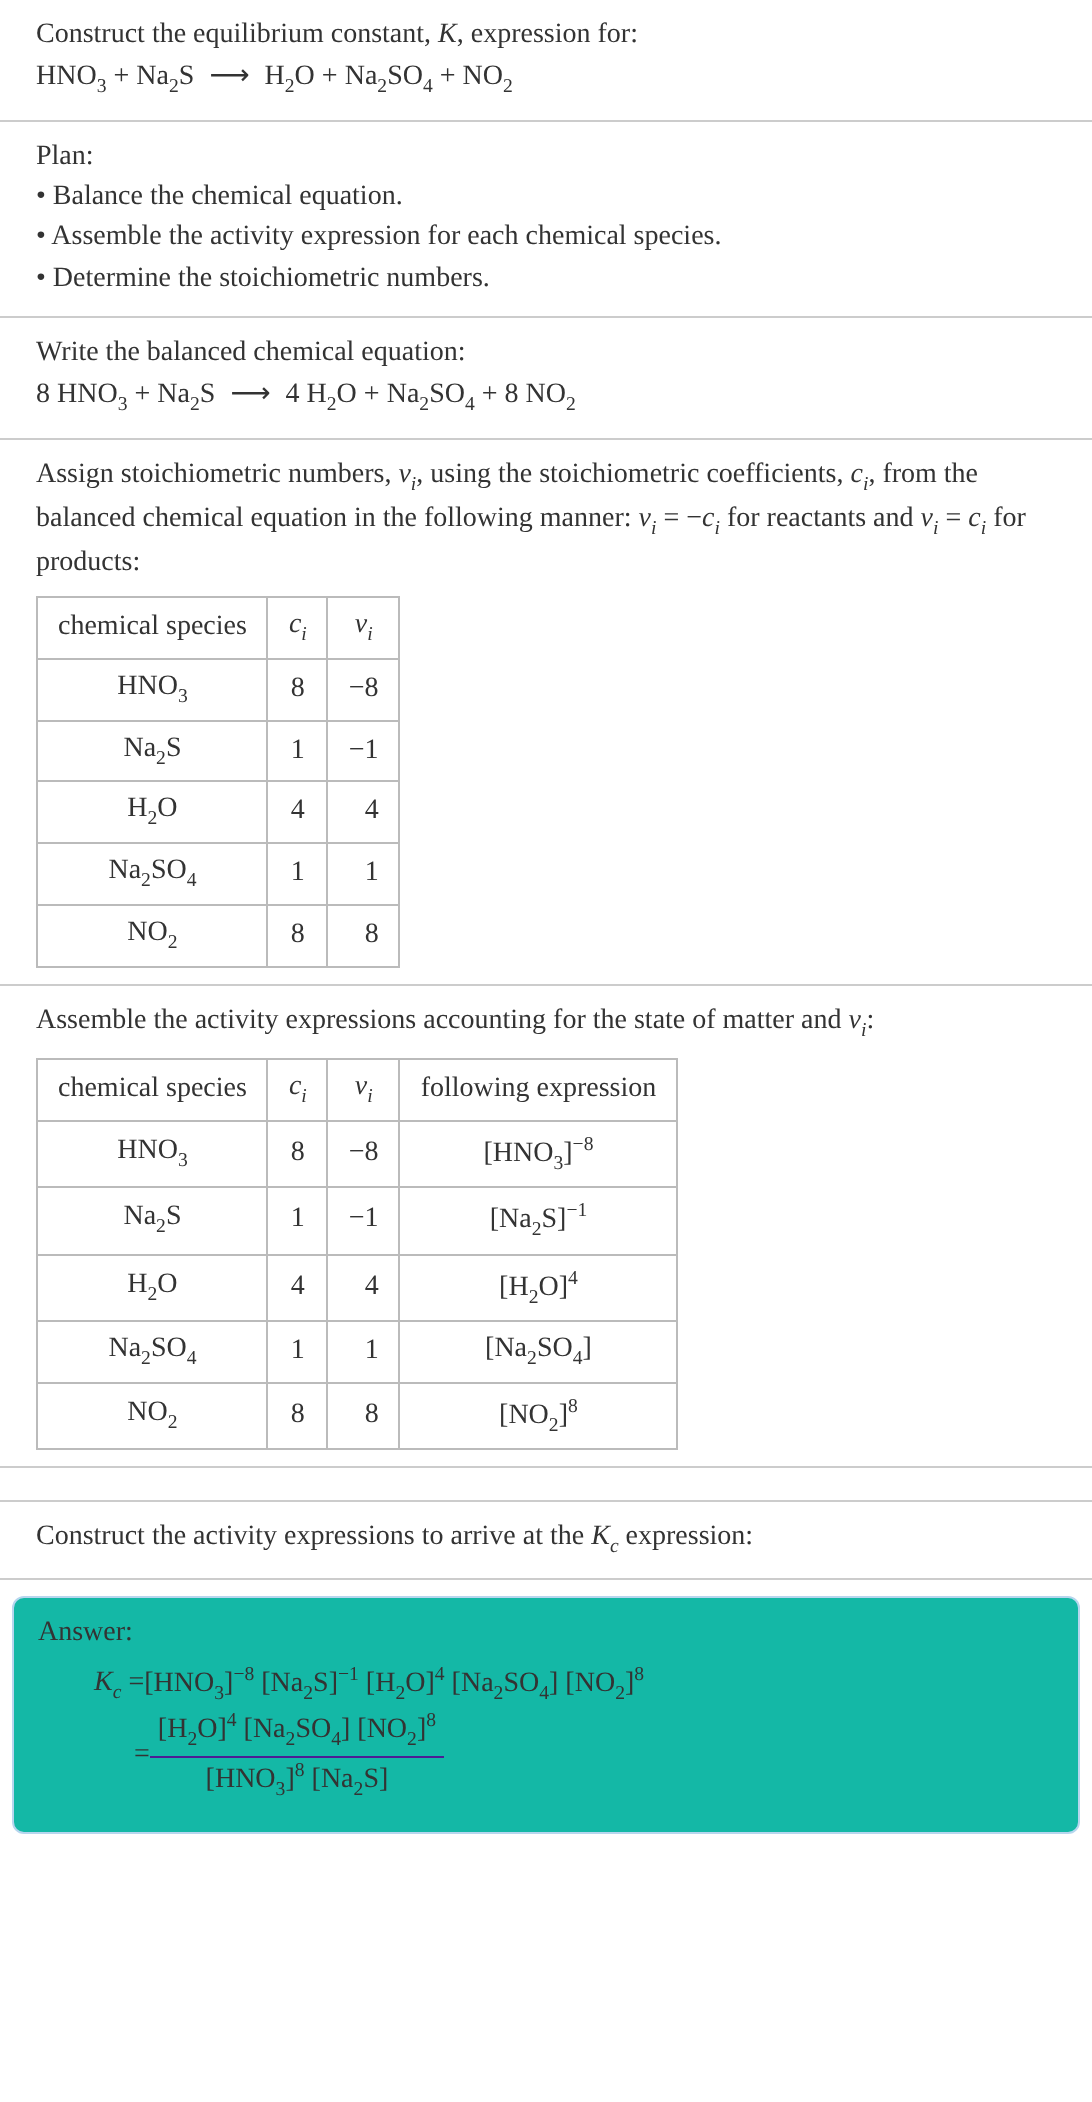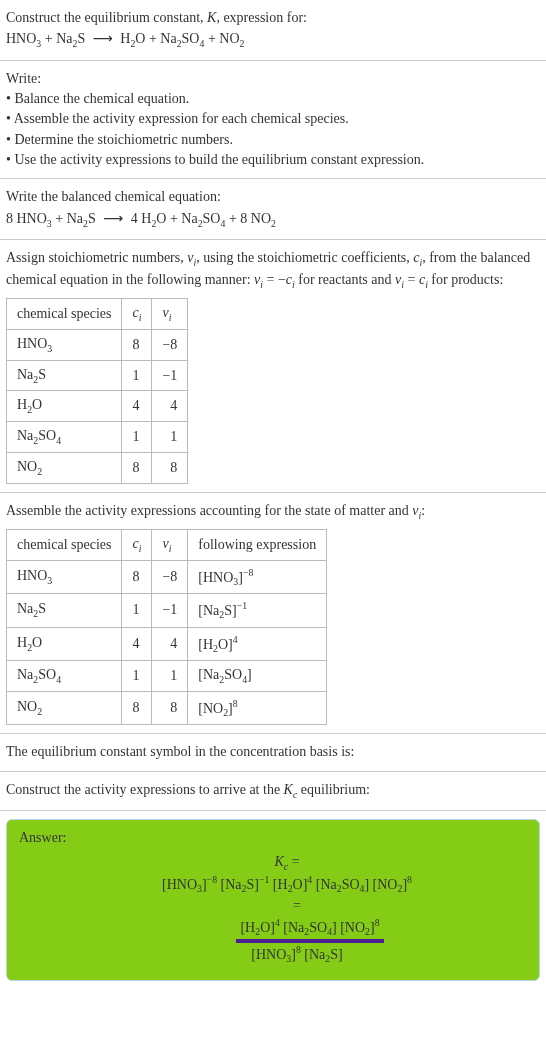--- a/index.html
+++ b/index.html
@@ -5,61 +5,61 @@
   body {
     margin: 0;
     padding: 0;
     font-family: Georgia, 'Times New Roman', serif;
     font-size: 14px;
     color: #333;
     background: #fff;
     width: 546px;
   }
   .section {
-    padding: 8px 6px;
+    padding: 8px 18px;
     border-bottom: 1px solid #ccc;
   }
   .section:last-of-type { border-bottom: none; }
   .plain-line { line-height: 1.45; }
   .equation-line { line-height: 1.6; }
   sub { font-size: 0.7em; vertical-align: sub; }
   sup { font-size: 0.7em; vertical-align: super; }
   .arrow { padding: 0 4px; }
   table.data {
     border-collapse: collapse;
     margin-top: 6px;
     font-size: 14px;
   }
   table.data th, table.data td {
     border: 1px solid #bbb;
     padding: 6px 10px;
-    text-align: left;
+    text-align: center;
     vertical-align: middle;
     white-space: nowrap;
   }
   table.data th { font-weight: normal; background: #fff; }
   .center { text-align: right; }
   .right { text-align: right !important; }
   .answer-box {
     margin: 8px 6px 12px 6px;
     padding: 10px 12px 14px 12px;
-    background: #84cc16;
+    background: #14b8a6;
     border: 1px solid #b7d6ee;
     border-radius: 6px;
   }
   .answer-title { margin-bottom: 6px; }
   .kc-block { padding-left: 28px; line-height: 1.4; }
   .frac {
     display: inline-block;
     vertical-align: middle;
     text-align: center;
   }
-  .frac .num { display:block; border-bottom:4px solid #4c1d95; padding:0 4px;margin-left:26px; }
+  .frac .num { display:block; border-bottom:1px solid #4c1d95; padding:0 4px; }
   .frac .den { display:block; padding:0 4px; }
-  .eq-row { display:flex; align-items:center;flex-direction:column; }
+  .eq-row { display:flex; align-items:center; }
   .indent-eq { padding-left: 20px; }
 </style>
 </head>
 <body>
 
 <div class="section">
   <div class="plain-line">
     <span>Construct the equilibrium constant, </span><i>K</i><span>, expression for:</span>
   </div>
   <div class="equation-line">
@@ -69,25 +69,24 @@
     <span class="arrow">⟶</span>
     <span><span>H</span><sub>2</sub><span>O</span></span>
     <span> + </span>
     <span><span>Na</span><sub>2</sub><span>SO</span><sub>4</sub></span>
     <span> + </span>
     <span><span>NO</span><sub>2</sub></span>
   </div>
 </div>
 
 <div class="section">
-  <div class="plain-line">Write:</div>
+  <div class="plain-line">Plan:</div>
   <div class="plain-line">• Balance the chemical equation.</div>
   <div class="plain-line">• Assemble the activity expression for each chemical species.</div>
   <div class="plain-line">• Determine the stoichiometric numbers.</div>
-  <div class="plain-line">• Use the activity expressions to build the equilibrium constant expression.</div>
 </div>
 
 <div class="section">
   <div class="plain-line">Write the balanced chemical equation:</div>
   <div class="equation-line">
     <span>8 </span><span><span>HNO</span><sub>3</sub></span>
     <span> + </span>
     <span><span>Na</span><sub>2</sub><span>S</span></span>
     <span class="arrow">⟶</span>
     <span>4 </span><span><span>H</span><sub>2</sub><span>O</span></span>
@@ -178,26 +177,25 @@
       <td><span>NO</span><sub>2</sub></td>
       <td class="center">8</td>
       <td class="right">8</td>
       <td><span>[NO</span><sub>2</sub><span>]</span><sup>8</sup></td>
     </tr>
   </tbody>
     </table>
 </div>
 
 <div class="section">
-  <div class="plain-line">The equilibrium constant symbol in the concentration basis is:</div>
-</div>
-
-<div class="section">
-  <div class="plain-line">
-    <span>Construct the activity expressions to arrive at the </span><i>K</i><sub><i>c</i></sub><span> equilibrium:</span>
+</div>
+
+<div class="section">
+  <div class="plain-line">
+    <span>Construct the activity expressions to arrive at the </span><i>K</i><sub><i>c</i></sub><span> expression:</span>
   </div>
 </div>
 
 <div class="answer-box">
   <div class="answer-title">Answer:</div>
   <div class="kc-block">
     <div class="eq-row">
       <span><i>K</i><sub><i>c</i></sub><span> = </span></span>
       <span>
         <span>[HNO</span><sub>3</sub><span>]</span><sup>−8</sup>

